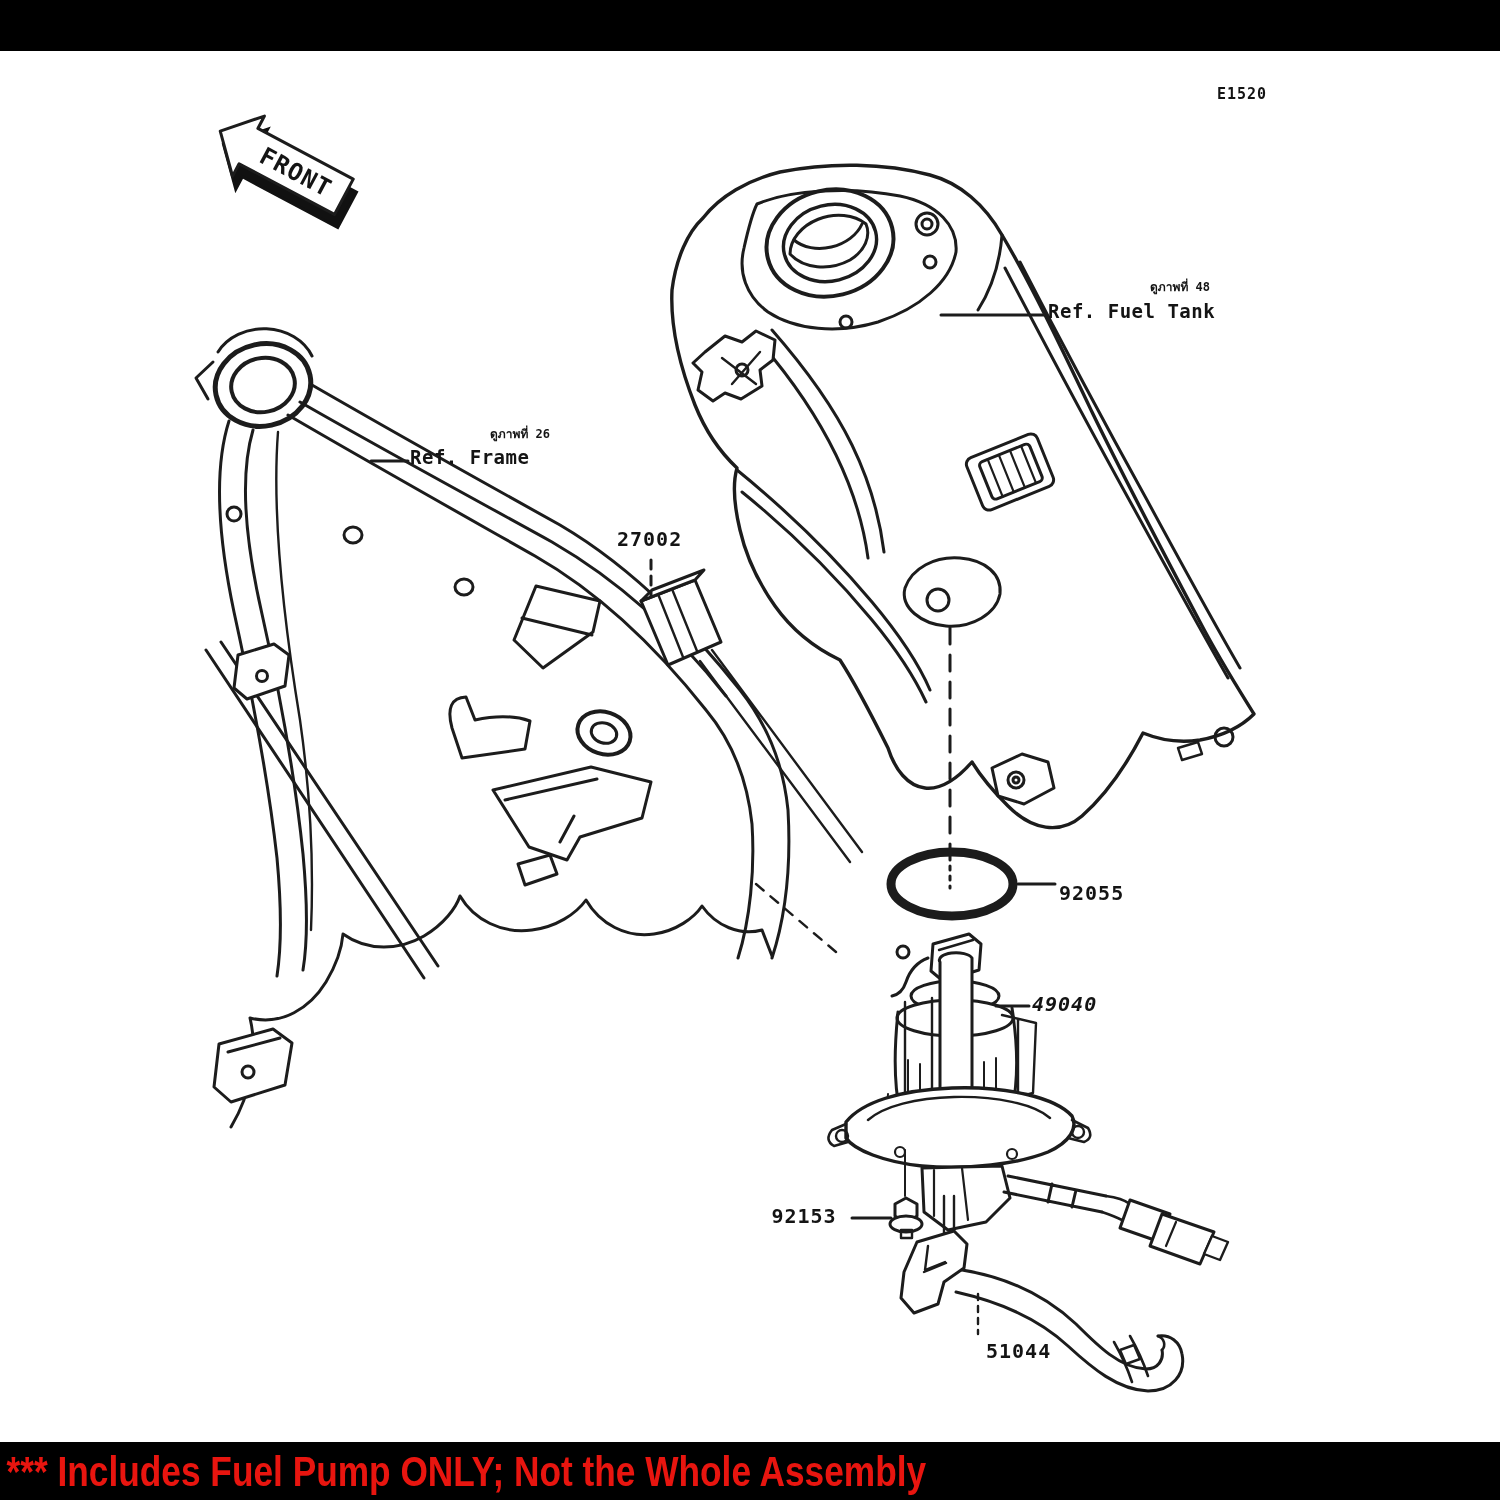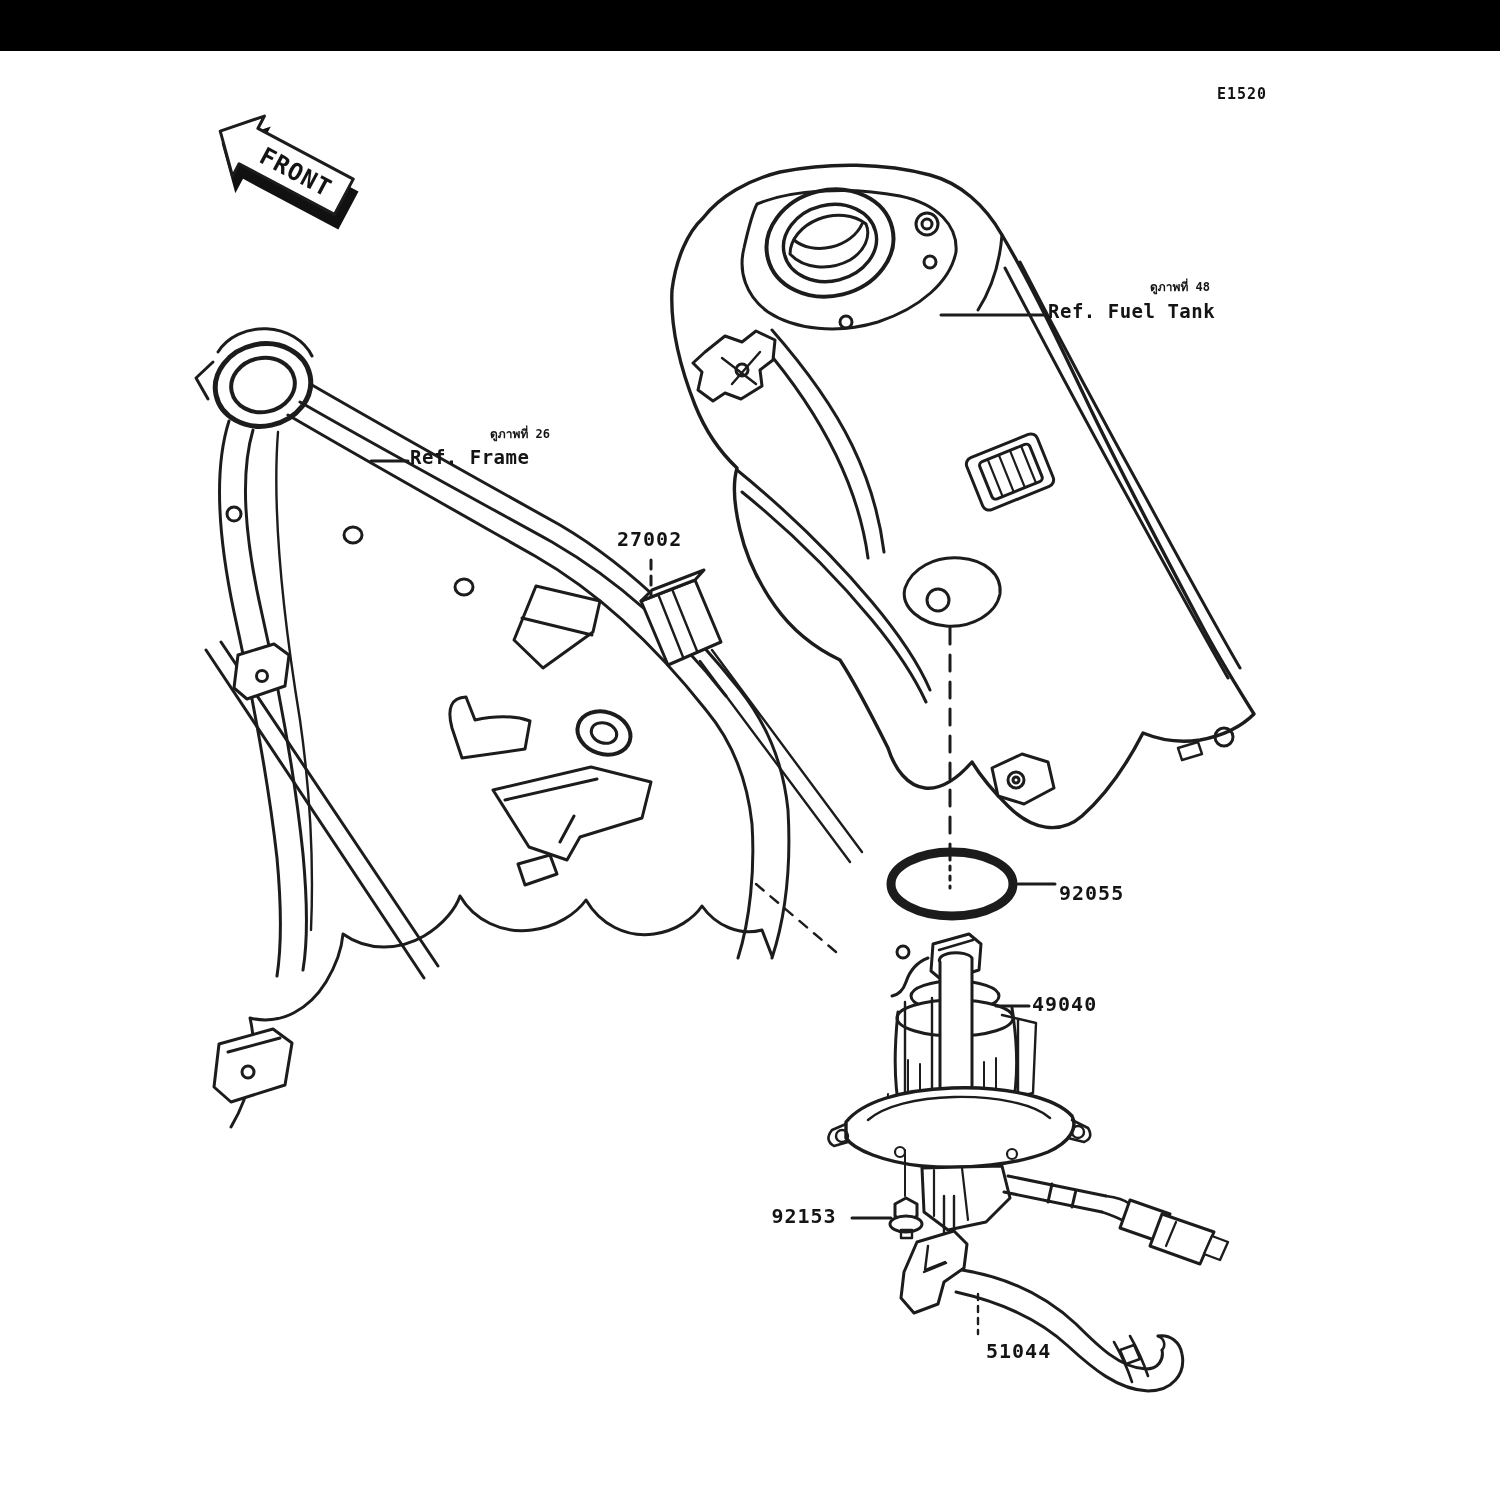--- a/index.html
+++ b/index.html
@@ -189,19 +189,22 @@
   <div class="code">E1520</div>
 
   <div class="thai-note" style="left:420px;top:424px;width:130px;">ดูภาพที่ 26</div>
   <div class="ref-label" style="left:410px;top:446px;">Ref. Frame</div>
 
   <div class="thai-note" style="left:1080px;top:277px;width:130px;">ดูภาพที่ 48</div>
   <div class="ref-label" style="left:1048px;top:300px;">Ref. Fuel Tank</div>
 
   <div class="part-label" style="left:617px;top:527px;">27002</div>
   <div class="part-label" style="left:1059px;top:869px;margin-top:12px;">92055</div>
-  <div class="part-label" style="left:1032px;top:992px;">49040</div>
+  <div class="part-label" style="left:1032px;top:992px;font-style:italic;">49040</div>
   <div class="part-label" style="left:758px;top:1204px;width:92px;text-align:center;">92153</div>
   <div class="part-label" style="left:944px;top:1339px;margin-left:42px;">51044</div>
 
   <div class="bar top"></div>
+  <div class="bar bottom">
+    <span class="note">*** Includes Fuel Pump ONLY; Not the Whole Assembly</span>
+  </div>
 
 </div>
 
 </body></html>

